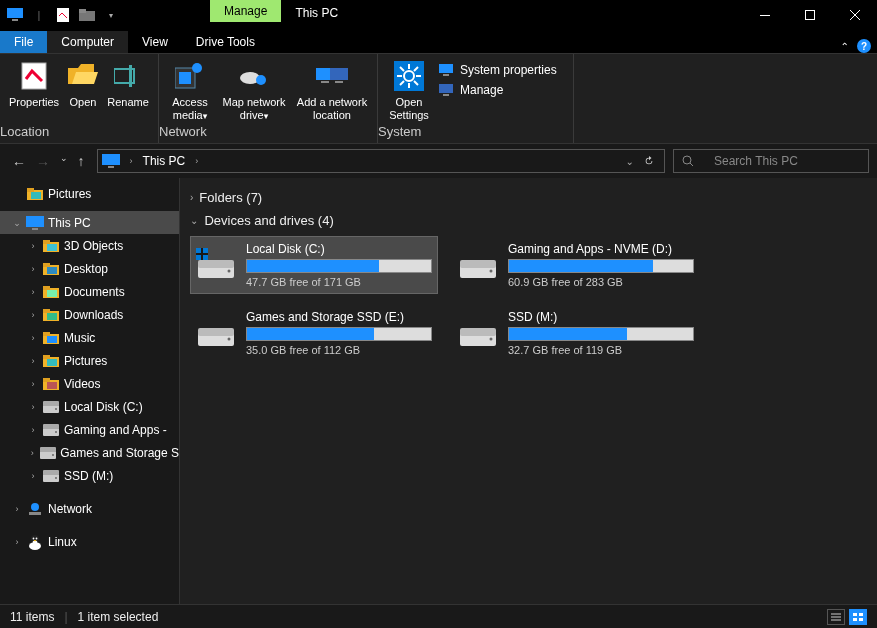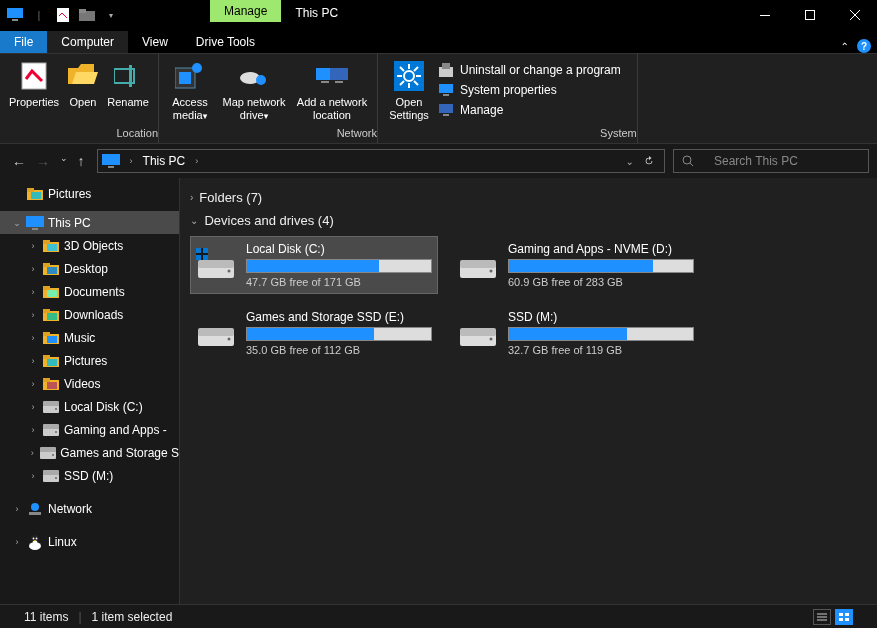--- a/index.html
+++ b/index.html
@@ -20,21 +20,21 @@
 .tab.file { background: #1979CA; }
 .tab.active { background: #202020; }
 .tabrow-right { margin-left: auto; display: flex; align-items: center; padding-right: 6px; gap: 8px; }
 .help-dot { width: 14px; height: 14px; border-radius: 50%; background: #1E90FF; color: #fff; font-size: 10px; display: flex; align-items: center; justify-content: center; font-weight: bold; }
 .chevup { font-size: 10px; }
 
 
 .ribbon { background: #202020; display: flex; height: 90px; border-bottom: 1px solid #333; }
 .ribbon-group { display: flex; flex-direction: column; border-right: 1px solid #3a3a3a; }
 .ribbon-items { display: flex; flex: 1; align-items: flex-start; padding: 4px 6px 0 6px; }
-.ribbon-label { text-align: right; font-size: 11px; color: #ccc; padding: 2px 0 4px 0; }
+.ribbon-label { text-align: left; font-size: 13px; color: #ccc; padding: 2px 0 4px 0; }
 .big-btn { display: flex; flex-direction: column; align-items: center; width: 56px; padding-top: 2px; font-size: 11px; line-height: 1.2; text-align: center; }
 .big-btn .ico { width: 32px; height: 32px; margin-bottom: 4px; display: flex; align-items: center; justify-content: center; }
 .big-btn.wide { width: 78px; }
 .system-list { display: flex; flex-direction: column; gap: 4px; padding: 4px 10px 0 4px; font-size: 12px; }
 .system-item { display: flex; align-items: center; gap: 6px; }
 .system-item .sico { width: 16px; height: 16px; display: flex; align-items: center; justify-content: center; }
 .drill { font-size: 9px; }
 
 
 .navbar { height: 34px; background: #191919; display: flex; align-items: center; padding: 0 8px; gap: 8px; }
@@ -66,21 +66,21 @@
 .drives { display: flex; flex-wrap: wrap; gap: 10px 14px; margin-top: 4px; }
 .drive { width: 248px; display: flex; padding: 6px; gap: 10px; }
 .drive.selected { background: #4a4a4a; border: 1px solid #666; padding: 5px; }
 .drive-ico { width: 40px; height: 36px; display: flex; align-items: center; justify-content: center; margin-top: 4px; }
 .drive-info { flex: 1; display: flex; flex-direction: column; gap: 3px; font-size: 12px; }
 .bar { height: 14px; background: #ddd; border: 1px solid #888; position: relative; }
 .bar-fill { height: 100%; background: #1E90FF; }
 .drive-sub { color: #ccc; font-size: 11px; }
 
 
-.statusbar { height: 24px; background: #191919; border-top: 1px solid #333; display: flex; align-items: center; padding: 0 24px; font-size: 12px; color: #eee; gap: 10px; }
+.statusbar { height: 24px; background: #191919; border-top: 1px solid #333; display: flex; align-items: center; padding: 0 10px; font-size: 12px; color: #eee; gap: 10px; }
 .status-sep { color: #555; }
 .view-toggles { margin-left: auto; display: flex; gap: 4px; }
 .vt { width: 18px; height: 16px; border: 1px solid #555; display: flex; align-items: center; justify-content: center; }
 .vt.active { background: #1E90FF; border-color: #1E90FF; }
 
 
 svg { display: block; }
 </style>
 </head>
 <body>
@@ -225,29 +225,20 @@
                 <line x1="6" y1="6" x2="10" y2="10"></line>
                 <line x1="20" y1="20" x2="24" y2="24"></line>
                 <line x1="24" y1="6" x2="20" y2="10"></line>
                 <line x1="10" y1="20" x2="6" y2="24"></line>
               </g>
             </svg>
         </span>
         <span>Open Settings</span>
       </div>
       <div class="system-list">
-        <div class="system-item">
-          <span class="sico">
-              <svg width="14" height="14">
-                <rect x="0" y="4" width="14" height="10" fill="#ccc"></rect>
-                <rect x="3" y="0" width="8" height="6" fill="#888"></rect>
-              </svg>
-            </span>
-          <span>Uninstall or change a program</span>
-        </div>
         <div class="system-item">
           <span class="sico">
               <svg width="14" height="12">
                 <rect width="14" height="9" fill="#1E90FF"></rect>
                 <rect x="4" y="10" width="6" height="2" fill="#888"></rect>
               </svg>
             </span>
           <span>System properties</span>
         </div>
         <div class="system-item">

